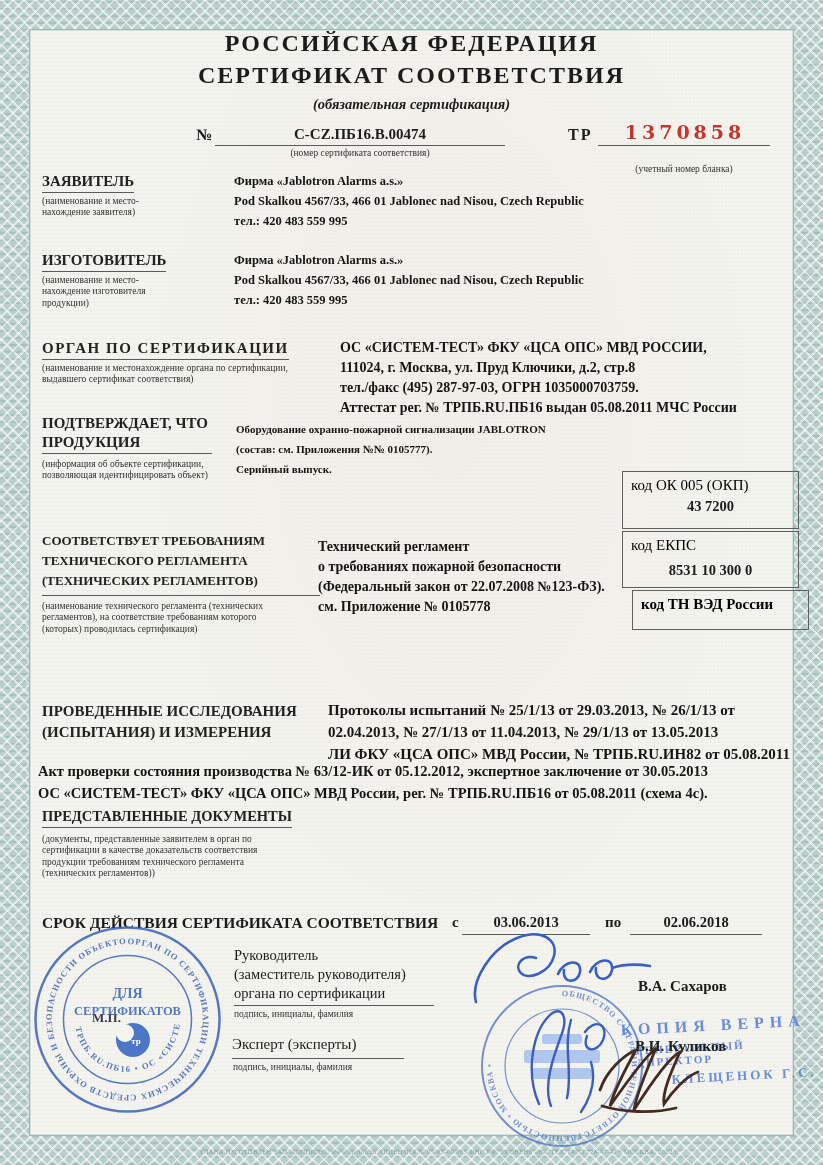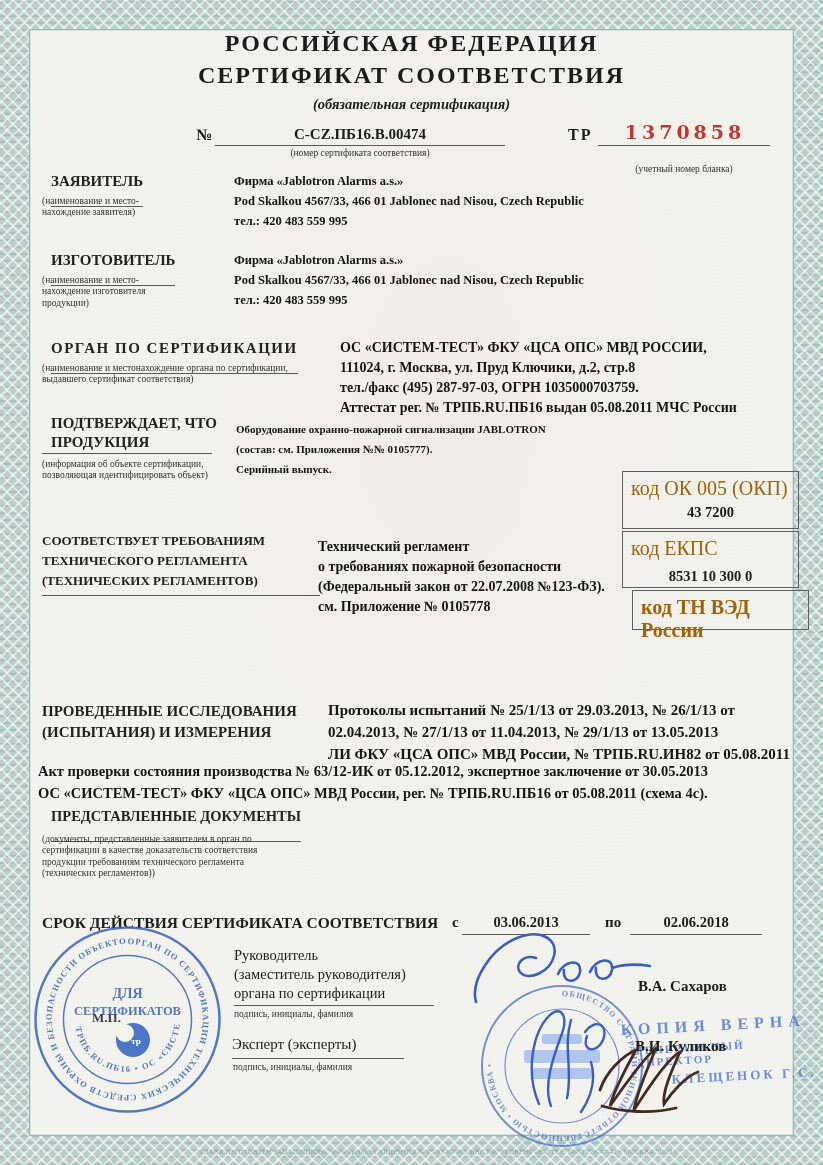--- a/index.html
+++ b/index.html
@@ -16,27 +16,27 @@
       repeating-linear-gradient(0deg, rgba(160,185,180,.06) 0 1px, transparent 1px 4px),
       repeating-linear-gradient(90deg, rgba(160,185,180,.06) 0 1px, transparent 1px 4px),
       #f5f4ef;
     box-shadow:0 0 0 1px #9cb8b2, inset 0 0 0 1px #d5e1de;}
   .abs{position:absolute;}
   .ctr{text-align:center;}
   .b{font-weight:bold;}
   .hdr1{left:0;width:823px;top:30px;font-size:24px;font-weight:bold;letter-spacing:2px;}
   .hdr2{left:0;width:823px;top:62px;font-size:24px;font-weight:bold;letter-spacing:2px;}
   .hdr3{left:0;width:823px;top:96px;font-size:14.5px;font-weight:bold;font-style:italic;}
-  .ul{display:inline-block;border-bottom:1px solid #5a5a5a;padding-bottom:16px;margin-left:9px;}
+  .ul{display:inline-block;border-bottom:1px solid #5a5a5a;padding-bottom:2px;}
   .lbl{font-weight:bold;font-size:15px;color:#222;}
   .cap{font-size:9.5px;color:#333;line-height:1.2;white-space:pre-line;}
   .val{font-weight:bold;color:#151515;white-space:pre-line;}
   .uline{border-top:1px solid #5a5a5a;height:0;}
   .codebox{border:1.5px solid #5f5f5f;background:transparent;}
-  .codebox .cl{font-size:20px;padding:5px 0 0 8px;color:#a16207;}
+  .codebox .cl{font-size:15px;padding:5px 0 0 8px;color:#000000;}
   .codebox .cv{font-size:14.5px;font-weight:bold;text-align:center;padding-top:4px;}
   .redno{color:#c2362f;font-weight:bold;font-size:19px;letter-spacing:4px;font-family:"DejaVu Serif",serif;}
   .stamp-blue{color:#5b82d8;}
   .microtext{font-size:6.5px;color:#7f9f98;letter-spacing:.4px;white-space:nowrap;}
   svg{display:block;}
 </style>
 </head>
 <body>
 
 <div class="page">
@@ -98,20 +98,23 @@
   </div>
   <div class="abs codebox" style="left:632px;top:590px;width:175px;height:38px;font-weight:bold;">
     <div class="cl">код ТН ВЭД России</div>
     <div class="cv"></div>
   </div>
 
   <div class="abs lbl" style="left:42px;top:531px;font-size:13px;line-height:20px;white-space:pre-line;">СООТВЕТСТВУЕТ ТРЕБОВАНИЯМ
 ТЕХНИЧЕСКОГО  РЕГЛАМЕНТА
 (ТЕХНИЧЕСКИХ  РЕГЛАМЕНТОВ)</div>
   <div class="abs uline" style="left:42px;top:595px;width:278px;"></div>
+  <div class="abs cap" style="left:42px;top:601px;">(наименование технического регламента (технических
+регламентов), на соответствие требованиям которого
+(которых) проводилась сертификация)</div>
   <div class="abs val" style="left:318px;top:537px;font-size:14px;line-height:20px;">Технический регламент
 о требованиях пожарной безопасности
 (Федеральный закон от 22.07.2008 №123-ФЗ).
 см. Приложение № 0105778</div>
 
   <div class="abs lbl" style="left:42px;top:701px;line-height:21px;white-space:pre-line;">ПРОВЕДЕННЫЕ ИССЛЕДОВАНИЯ
 (ИСПЫТАНИЯ) И ИЗМЕРЕНИЯ</div>
   <div class="abs val" style="left:328px;top:699px;font-size:15px;line-height:22px;">Протоколы испытаний № 25/1/13 от 29.03.2013, № 26/1/13 от
 02.04.2013, № 27/1/13 от 11.04.2013, № 29/1/13 от 13.05.2013
 ЛИ ФКУ «ЦСА ОПС» МВД России, № ТРПБ.RU.ИН82 от 05.08.2011</div>

